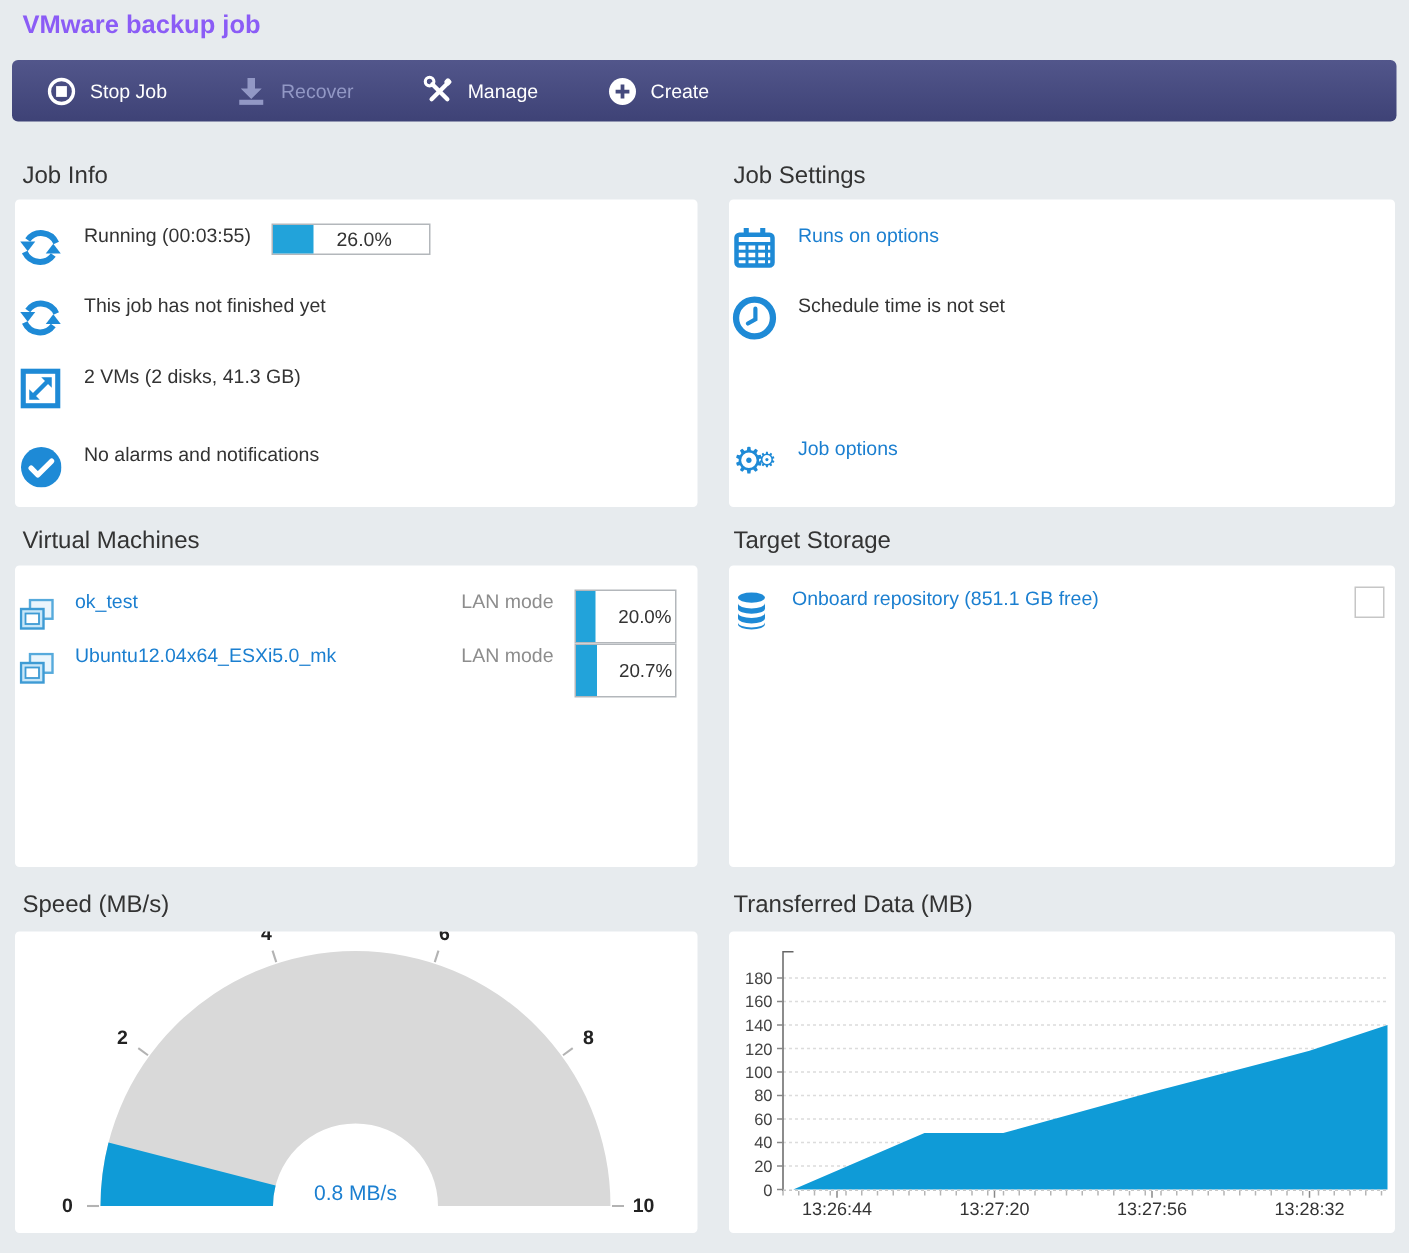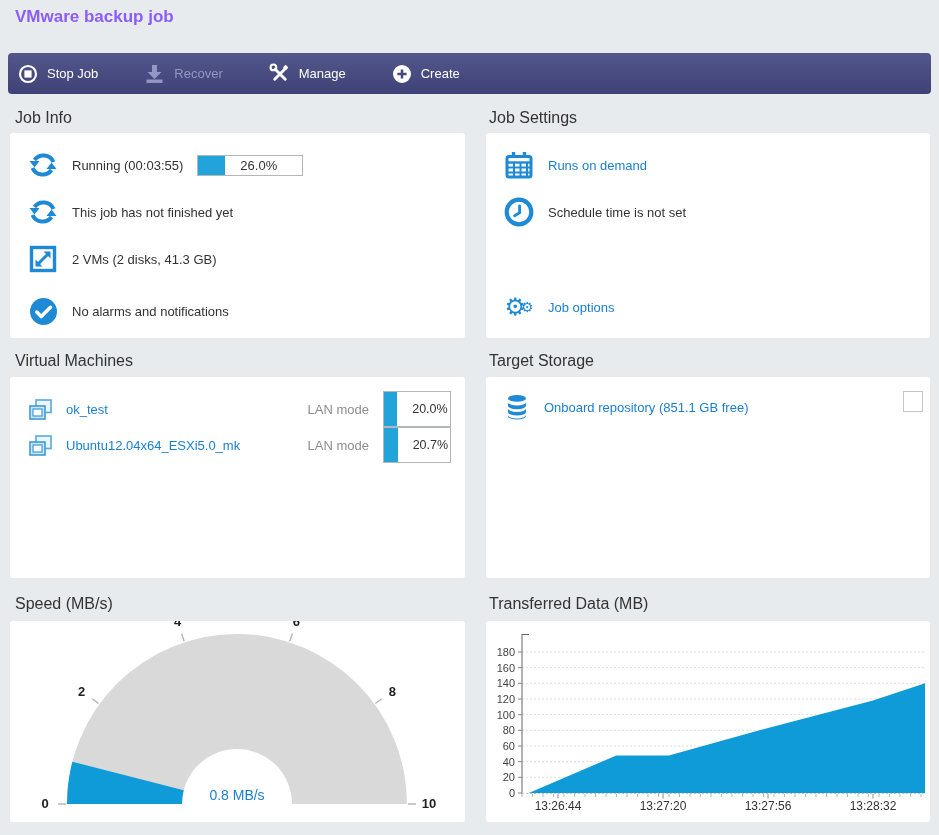--- a/index.html
+++ b/index.html
@@ -1,31 +1,31 @@
 <!DOCTYPE html>
 <html><head>
 <meta charset="utf-8">
 <style>
   html,body{margin:0;padding:0}
   body{width:939px;height:835px;background:#e7ebee;font-family:"Liberation Sans",sans-serif;position:relative;overflow:hidden;color:#333}
   .page-title{position:absolute;left:15px;top:7px;font-size:17px;font-weight:bold;color:#8b5cf6}
-  .toolbar{position:absolute;left:8px;top:53px;width:923px;height:41px;border-radius:4px;
-    background:linear-gradient(#52568b,#3e4276);display:flex;align-items:center;padding-left:10px;box-sizing:border-box}
+  .toolbar{position:absolute;left:8px;top:40px;width:923px;height:41px;border-radius:4px;
+    background:linear-gradient(#52568b,#3e4276);display:flex;align-items:center;padding-left:23px;box-sizing:border-box}
   .tbtn{display:flex;align-items:center;gap:9px;color:#fff;font-size:13px;margin-right:46px;cursor:pointer;white-space:nowrap}
   .tbtn.disabled{color:#9298c5;cursor:default}
   .tbtn svg{display:block}
   .section-title{position:absolute;font-size:16px;color:#333}
   .panel{position:absolute;background:#fff;border-radius:3px;box-sizing:border-box}
   .p-jobinfo{left:10px;top:133px;width:455px;height:205px}
   .p-jobsettings{left:486px;top:133px;width:444px;height:205px}
   .p-vm{left:10px;top:377px;width:455px;height:201px}
   .p-storage{left:486px;top:377px;width:444px;height:201px}
   .p-speed{left:10px;top:621px;width:455px;height:201px}
   .p-chart{left:486px;top:621px;width:444px;height:201px}
-  .irow{position:absolute;left:18px;right:14px;display:flex;align-items:center;gap:14px;height:32px;font-size:13px}
+  .irow{position:absolute;left:2px;right:14px;display:flex;gap:14px;height:32px;font-size:13px}
   .irow .ic{flex:0 0 auto;display:flex;align-items:center;justify-content:center;width:30px}
   .link{color:#1b7fd0;cursor:pointer;text-decoration:none}
   .plain{color:#333}
   .pbar{display:flex;align-items:center;border:1px solid #b3b7bb;background:#fff;box-sizing:border-box}
   .pbar .fill{height:100%;background:#22a3da}
   .pbar .pct{margin-left:15px;font-size:13px;color:#333}
   .pbar.job{width:106px;height:21px}
   .pbar.vm{width:68px;height:36px}
   .pbar.vm .pct{font-size:12.5px}
   .btn-support{position:absolute;right:9px;top:160px;height:31px;padding:0 13px;font-size:13px;color:#333;
@@ -152,21 +152,21 @@
             <line x1="20.5" y1="2" x2="20.5" y2="8" stroke-width="3.4"></line>
           <line x1="3" y1="12.5" x2="27" y2="12.5" stroke-width="2.4"></line>
           <line x1="10" y1="12.5" x2="10" y2="26" stroke-width="2"></line>
             <line x1="16.5" y1="12.5" x2="16.5" y2="26" stroke-width="2"></line>
             <line x1="23" y1="12.5" x2="23" y2="26" stroke-width="2"></line>
           <line x1="4" y1="17.5" x2="26" y2="17.5" stroke-width="2"></line>
             <line x1="4" y1="22.5" x2="26" y2="22.5" stroke-width="2"></line>
         </g>
       </svg>
     </span>
-    <span class="link">Runs on demand</span>
+    <span class="link">Runs on options</span>
   </div>
   <div class="irow" style="top:63px">
     <span class="ic">
       <svg width="30" height="30" viewBox="0 0 30 30">
           <circle cx="15" cy="15" r="12.3" fill="none" stroke="#1e8ad6" stroke-width="4.2"></circle>
           <path d="M15.6 8.8v7l-5 2.9" stroke="#1e8ad6" stroke-width="2.8" fill="none" stroke-linecap="round"></path>
         </svg>
     </span>
     <span class="plain">Schedule time is not set</span>
   </div>

